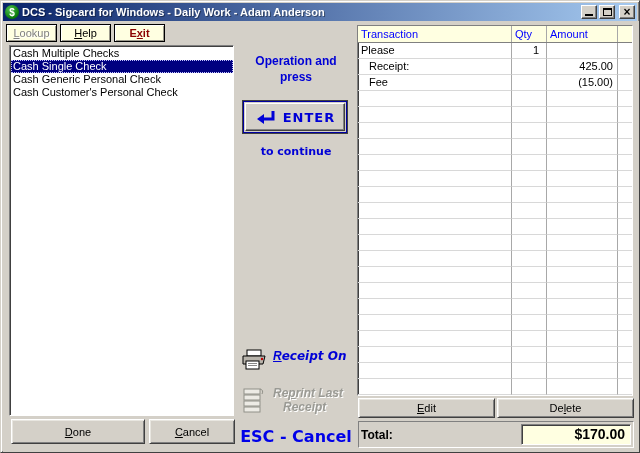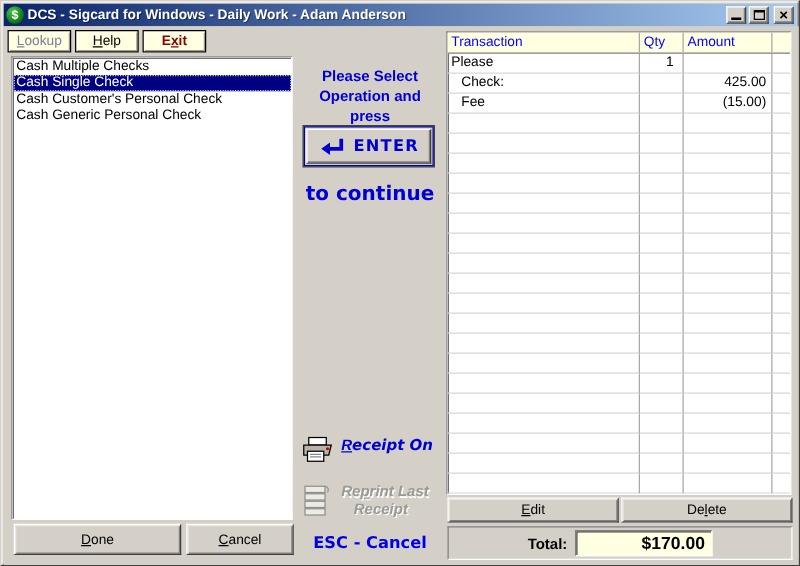--- a/index.html
+++ b/index.html
@@ -53,44 +53,44 @@
   .center-col{position:absolute;left:233px;top:24px;width:120px;height:407px;}
   .blue-lines{position:absolute;left:0;top:8px;width:100%;text-align:center;
     color:var(--blue-text);font-weight:bold;font-size:12px;line-height:16px;
     font-family:"DejaVu Sans",sans-serif;}
   .enter-btn{position:absolute;left:7px;top:56px;width:104px;height:32px;background:var(--window-bg);
     border:1px solid #0000A0;box-shadow:0 0 0 1px #404040;display:flex;align-items:center;justify-content:center;}
   .enter-inner{position:absolute;inset:1px;border:1px solid;border-color:#FFFFFF #404040 #404040 #FFFFFF;
     box-shadow:inset -1px -1px 0 #808080;display:flex;align-items:center;justify-content:center;gap:6px;}
   .enter-label{color:#0000D6;font-weight:bold;font-size:13px;font-family:"DejaVu Sans",sans-serif;letter-spacing:1px;}
   .to-continue{position:absolute;left:0;top:100px;width:100%;text-align:center;
-    color:var(--blue-text);font-weight:bold;font-size:16px;font-family:"DejaVu Sans",sans-serif;}
+    color:var(--blue-text);font-weight:bold;font-size:11px;font-family:"DejaVu Sans",sans-serif;}
   .icon-row{position:absolute;left:4px;width:114px;display:flex;align-items:flex-start;gap:5px;font-style:italic;}
   .icon-row .lbl{color:var(--blue-text);font-size:12px;font-weight:bold;font-family:"DejaVu Sans",sans-serif;}
   .icon-row.disabled .lbl{color:#9a9a94;text-shadow:1px 1px 0 #fff;}
   .esc-cancel{position:absolute;left:0;top:382px;width:100%;text-align:center;color:#0000E8;
-    font-weight:bold;font-size:13px;font-family:"DejaVu Sans",sans-serif;}
+    font-weight:bold;font-size:16px;font-family:"DejaVu Sans",sans-serif;}
   
   .table-wrap{position:absolute;left:354px;top:4px;width:276px;height:371px;background:#fff;
     border:1px solid;border-color:#808080 #FFFFFF #FFFFFF #808080;box-shadow:inset 1px 1px 0 #404040;
     overflow:hidden;}
   .trow{display:grid;grid-template-columns:154px 35px 71px 1fr;height:16px;}
   .trow.head{height:17px;background:var(--cream);border-bottom:1px solid #808080;}
   .trow.head .cell{color:var(--header-blue);font-size:11px;line-height:16px;}
   .cell{font-size:11px;line-height:15px;padding-left:3px;white-space:nowrap;overflow:hidden;
     border-right:1px solid var(--grid-v);}
   .cell:last-child{border-right:none;}
   .trow:not(.head) .cell{border-bottom:1px solid var(--grid-h);}
   .cell.num{text-align:right;padding-right:4px;padding-left:0;}
   .cell.qty{text-align:right;padding-right:7px;padding-left:0;}
   .cell.indent{padding-left:11px;}
   
   .total-bar{position:absolute;left:355px;top:400px;width:276px;height:27px;background:var(--window-bg);
     border:1px solid;border-color:#808080 #FFFFFF #FFFFFF #808080;
-    display:flex;align-items:center;justify-content:center;padding:2px;}
+    display:flex;align-items:center;justify-content:space-between;padding:2px;}
   .total-label{font-size:12px;font-weight:bold;margin-right:6px;}
   .total-field{width:110px;height:21px;background:var(--cream);
     border:1px solid;border-color:#808080 #FFFFFF #FFFFFF #808080;box-shadow:inset 1px 1px 0 #404040;
     font-size:14px;font-weight:bold;text-align:right;line-height:19px;padding-right:5px;}
   u{text-decoration:underline;}
 </style>
 </head>
 <body>
 
 <div class="window">
@@ -111,30 +111,29 @@
 
   <div class="content">
 
     <div class="tool-btn disabled" style="left:3px;"><u>L</u>ookup</div>
     <div class="tool-btn" style="left:57px;"><u>H</u>elp</div>
     <div class="tool-btn exit" style="left:111px;">E<u>x</u>it</div>
 
     <div class="listbox">
         <div class="lb-item">Cash Multiple Checks</div>
         <div class="lb-item selected">Cash Single Check</div>
+        <div class="lb-item">Cash Generic Personal Check</div>
         <div class="lb-item">Cash Customer's Personal Check</div>
-        <div class="lb-item">Cash Generic Personal Check</div>
       </div>
 
     <div class="btn3d" style="left:8px;top:398px;width:134px;height:25px;"><u>D</u>one</div>
     <div class="btn3d" style="left:146px;top:398px;width:86px;height:25px;"><u>C</u>ancel</div>
 
     <div class="center-col">
       <div class="blue-lines">
-        <div>Please Select</div>
         <div>Operation and</div>
         <div>press</div>
       </div>
       <div class="enter-btn">
         <div class="enter-inner">
           <svg width="22" height="16" viewBox="0 0 22 16">
             <path d="M18 2 v8 H7" fill="none" stroke="#0000D6" stroke-width="3"></path>
             <path d="M9 5 L2 10 L9 15 Z" fill="#0000D6"></path>
           </svg>
           <span class="enter-label">ENTER</span>
@@ -179,21 +178,21 @@
         <div class="cell"></div>
       </div>
       <div>
           <div class="trow">
             <div class="cell">Please</div>
             <div class="cell qty">1</div>
             <div class="cell num"></div>
             <div class="cell"></div>
           </div>
           <div class="trow">
-            <div class="cell indent">Check:</div>
+            <div class="cell indent">Receipt:</div>
             <div class="cell qty"></div>
             <div class="cell num">425.00</div>
             <div class="cell"></div>
           </div>
           <div class="trow">
             <div class="cell indent">Fee</div>
             <div class="cell qty"></div>
             <div class="cell num">(15.00)</div>
             <div class="cell"></div>
           </div>

